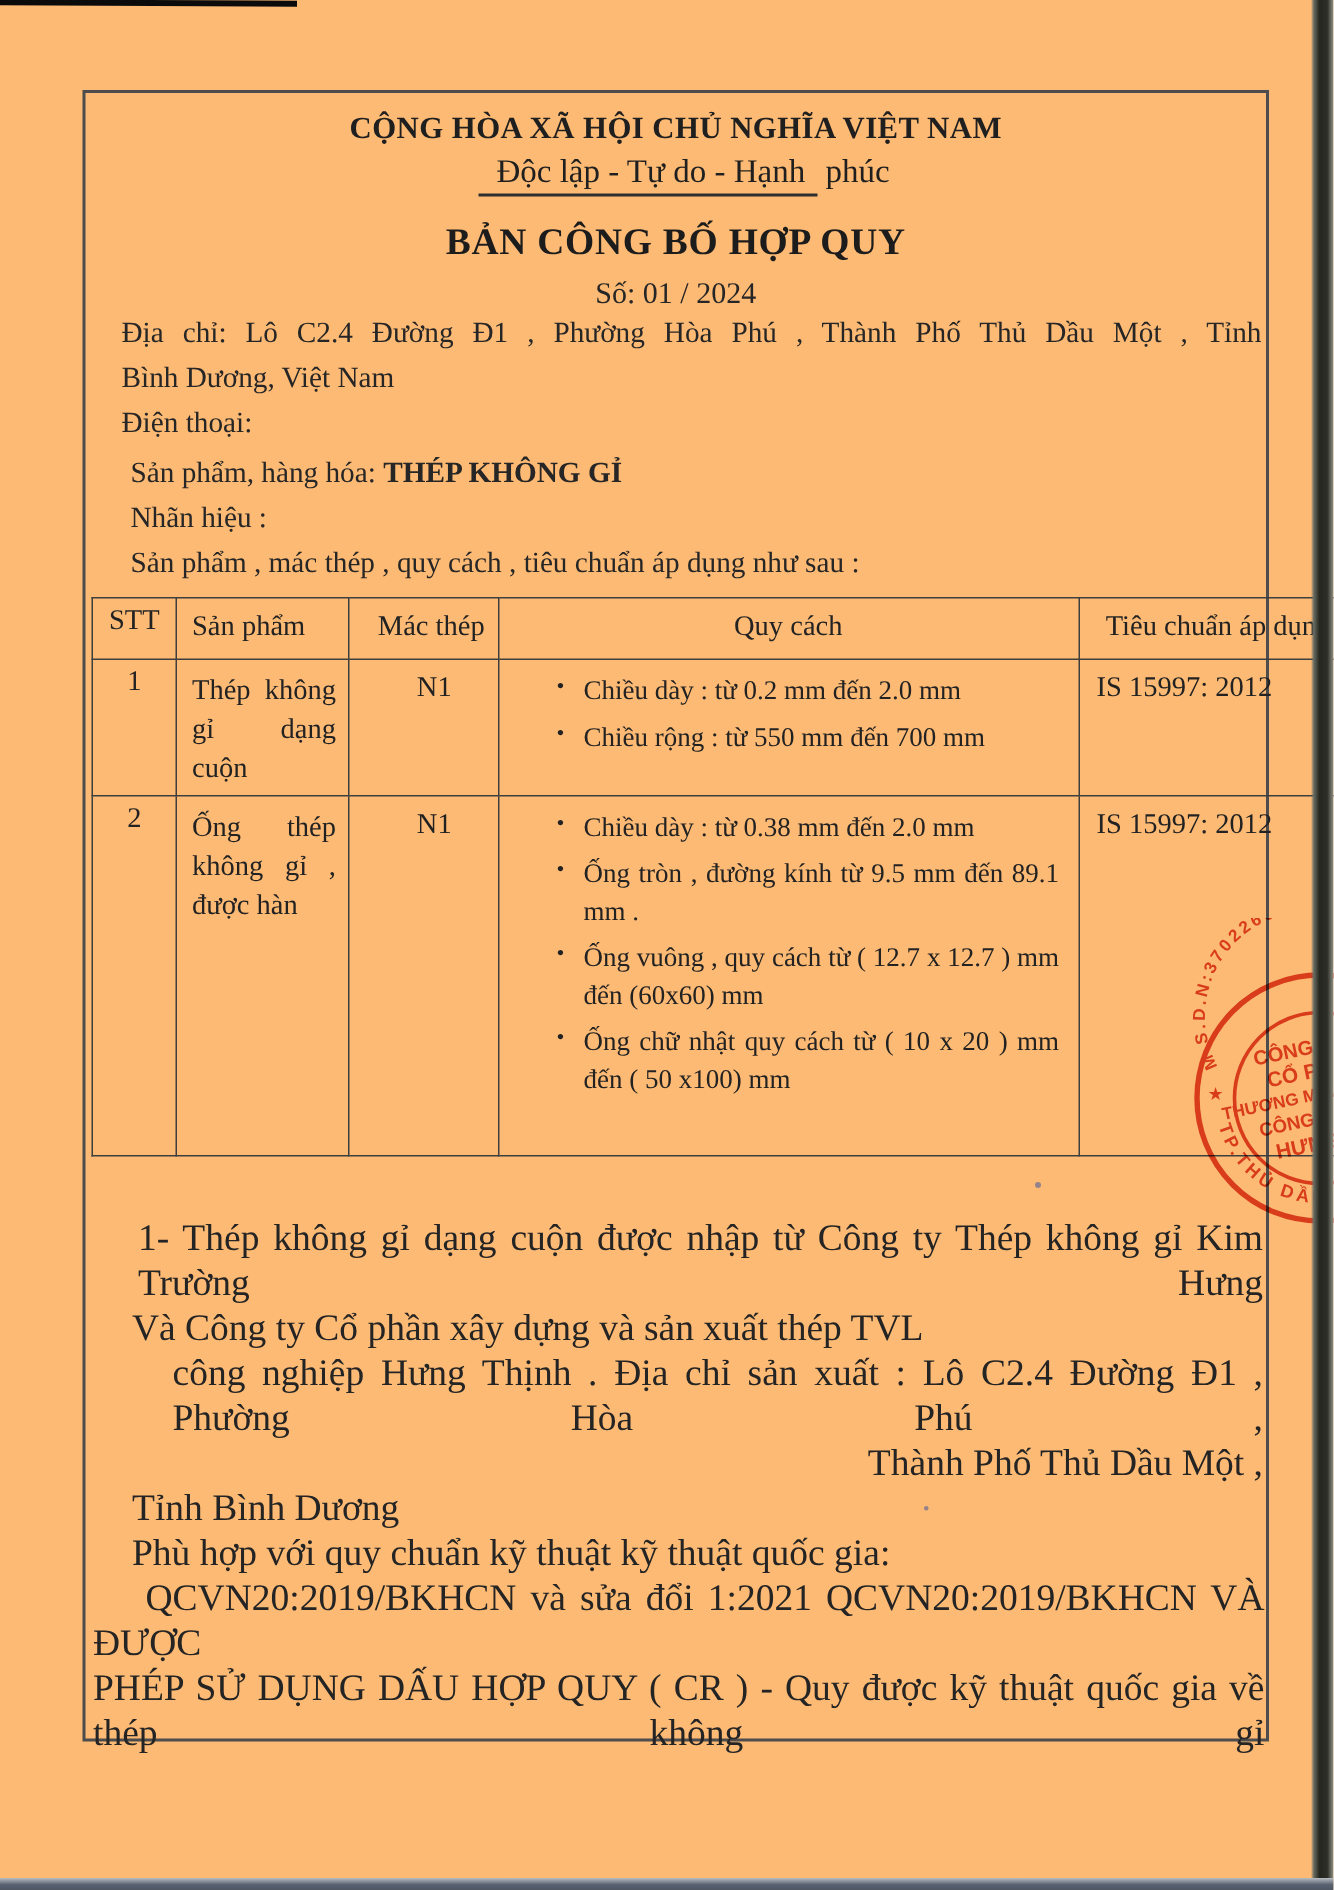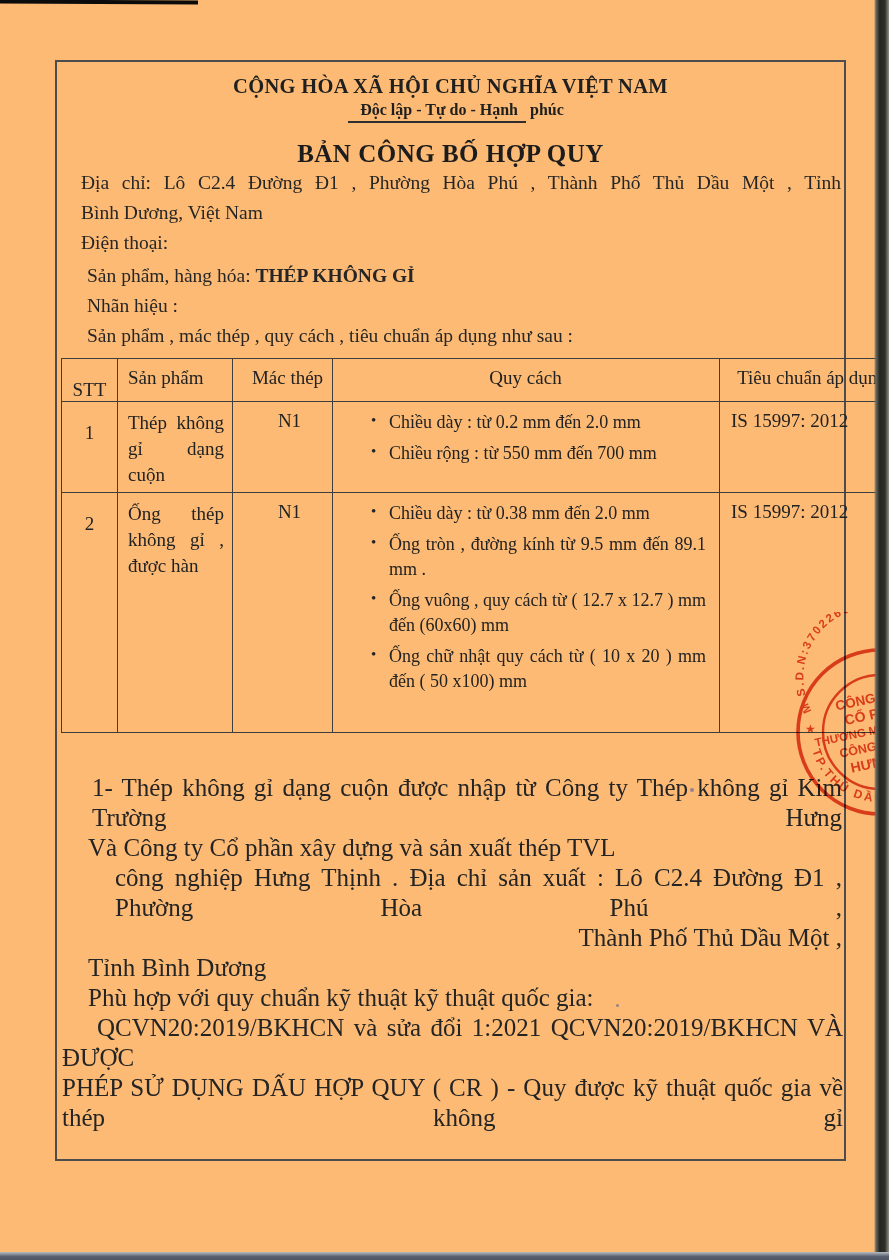--- a/index.html
+++ b/index.html
@@ -9,36 +9,36 @@
     background:#fdba74;
     font-family:"Liberation Serif","DejaVu Serif",serif;
     color:#262626;
   }
   .doc-border {
     position:absolute; left:55px; top:60px; width:791px; height:1101px;
     border:2px solid #4d4d4d;
   }
   .center { text-align:center; }
   .national { margin-top:13px; font-size:20.5px; font-weight:bold; letter-spacing:.3px; color:#1f1f1f; }
-  .motto { margin-top:3px; font-size:16px; font-weight:bold; color:#1f1f1f;margin-left:11px; }
+  .motto { margin-top:3px; font-size:22px; font-weight:normal; color:#1f1f1f;margin-left:11px; }
   .motto .u { border-bottom:2px solid #2e2e2e; padding:0 8px 3px 12px; }
   .doc-title { margin-top:21px; font-size:25px; font-weight:bold; letter-spacing:.5px; color:#1c1c1c; }
   .doc-number { margin-top:9px; font-size:20px; }
   .para { margin-left:24px; margin-right:3px; font-size:19.5px; line-height:30px; text-align:justify; }
   .para.mt { margin-top:12px; }
   .ind { margin-left:30px; }
   .fill { text-align-last:justify; }
   .bold { font-weight:bold; }
   
   table.spec {
     margin-left:4px; margin-top:7px; border-collapse:collapse; table-layout:fixed;
     width:774px; font-size:19px; color:#222;
   }
   table.spec th, table.spec td { border:1.6px solid #3e3e3e; vertical-align:top; font-weight:normal; }
-  th.c-stt, td.c-stt { width:56px; text-align:center; padding-top:20px; }
+  th.c-stt, td.c-stt { width:56px; text-align:center; padding-top:4px; }
   th.c-sp, td.c-sp { width:115px; text-align:left; padding:8px 8px 0 10px; }
   td.c-sp { text-align:justify; line-height:26px; }
   th.c-mt, td.c-mt { width:100px; padding:8px 0 0 10px; }
   td.c-mt { text-align:center; padding-left:14px; }
   th.c-qc, td.c-qc { width:387px; padding:8px 13px 0 12px; }
   td.c-qc { padding-left:0; }
   th.c-tc, td.c-tc { width:178px; padding:8px 4px 0 11px; }
   tr.hdr th { height:41px; }
   tr.r1 td { height:91px; }
   tr.r2 td { height:240px; }
@@ -77,20 +77,21 @@
 <div class="page">
 
   <div class="doc-border">
 
     <div class="center national">CỘNG HÒA XÃ HỘI CHỦ NGHĨA VIỆT NAM</div>
 
     <div class="center motto"><span class="u">Độc lập - Tự do - Hạnh</span> <span>phúc</span></div>
 
     <div class="center doc-title">BẢN CÔNG BỐ HỢP QUY</div>
 
+    <div class="center doc-number">Số: 01 / 2024</div>
 
 
     <div class="para fill">Địa chỉ: Lô C2.4 Đường Đ1 , Phường Hòa Phú , Thành Phố Thủ Dầu Một , Tỉnh</div>
     <div class="para">Bình Dương, Việt Nam</div>
 
     <div class="para">Điện thoại:</div>
 
     <div class="para ind" style="margin-top:3px"><span>Sản phẩm, hàng hóa:</span> <span class="bold">THÉP KHÔNG GỈ</span></div>
 
     <div class="para ind">Nhãn hiệu :</div>

